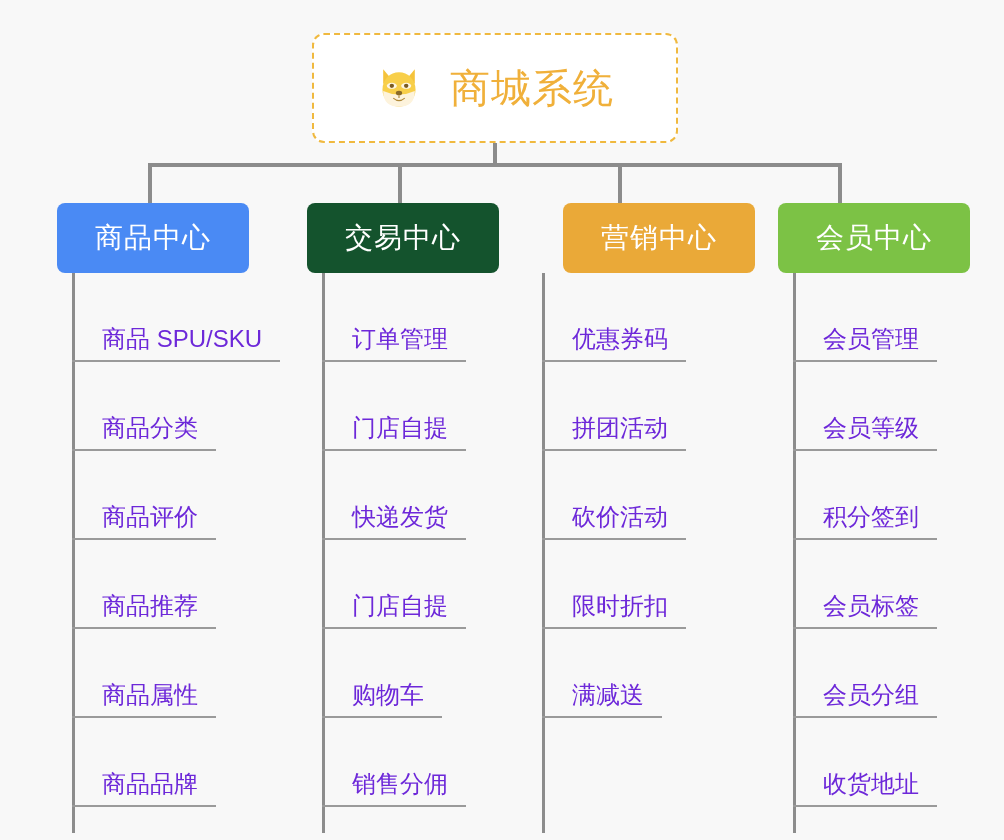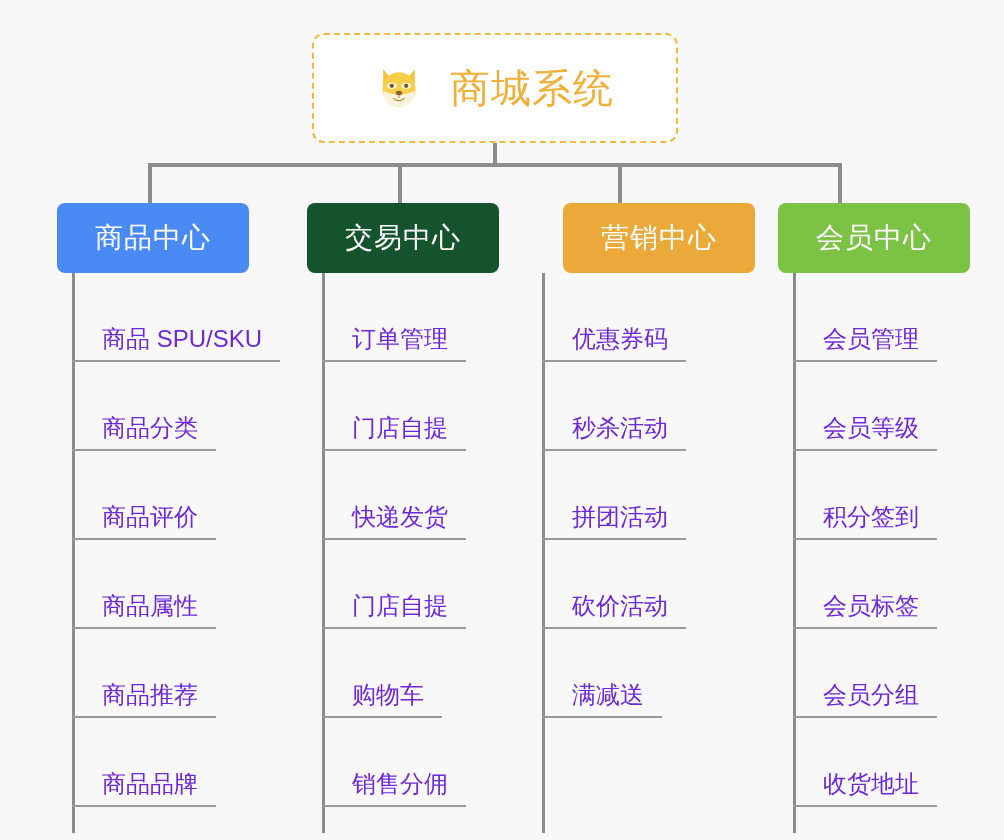--- a/index.html
+++ b/index.html
@@ -162,26 +162,26 @@
       <div class="leaf">
           <span class="leaf-label">商品 SPU/SKU</span>
         </div>
       <div class="leaf">
           <span class="leaf-label">商品分类</span>
         </div>
       <div class="leaf">
           <span class="leaf-label">商品评价</span>
         </div>
       <div class="leaf">
+          <span class="leaf-label">商品推荐</span>
+        </div>
+      <div class="leaf">
           <span class="leaf-label">商品属性</span>
         </div>
       <div class="leaf">
-          <span class="leaf-label">商品推荐</span>
-        </div>
-      <div class="leaf">
           <span class="leaf-label">商品品牌</span>
         </div>
     </div>
   </div>
 
   <div class="column col-2">
     <div class="cat-header">
       <span>交易中心</span>
     </div>
     <div class="spine"></div>
@@ -210,29 +210,29 @@
   <div class="column col-3">
     <div class="cat-header">
       <span>营销中心</span>
     </div>
     <div class="spine"></div>
     <div class="items">
       <div class="leaf">
           <span class="leaf-label">优惠券码</span>
         </div>
       <div class="leaf">
-          <span class="leaf-label">秒杀活动</span>
-        </div>
-      <div class="leaf">
           <span class="leaf-label">拼团活动</span>
         </div>
       <div class="leaf">
           <span class="leaf-label">砍价活动</span>
         </div>
       <div class="leaf">
+          <span class="leaf-label">限时折扣</span>
+        </div>
+      <div class="leaf">
           <span class="leaf-label">满减送</span>
         </div>
     </div>
   </div>
 
   <div class="column col-4">
     <div class="cat-header">
       <span>会员中心</span>
     </div>
     <div class="spine"></div>

